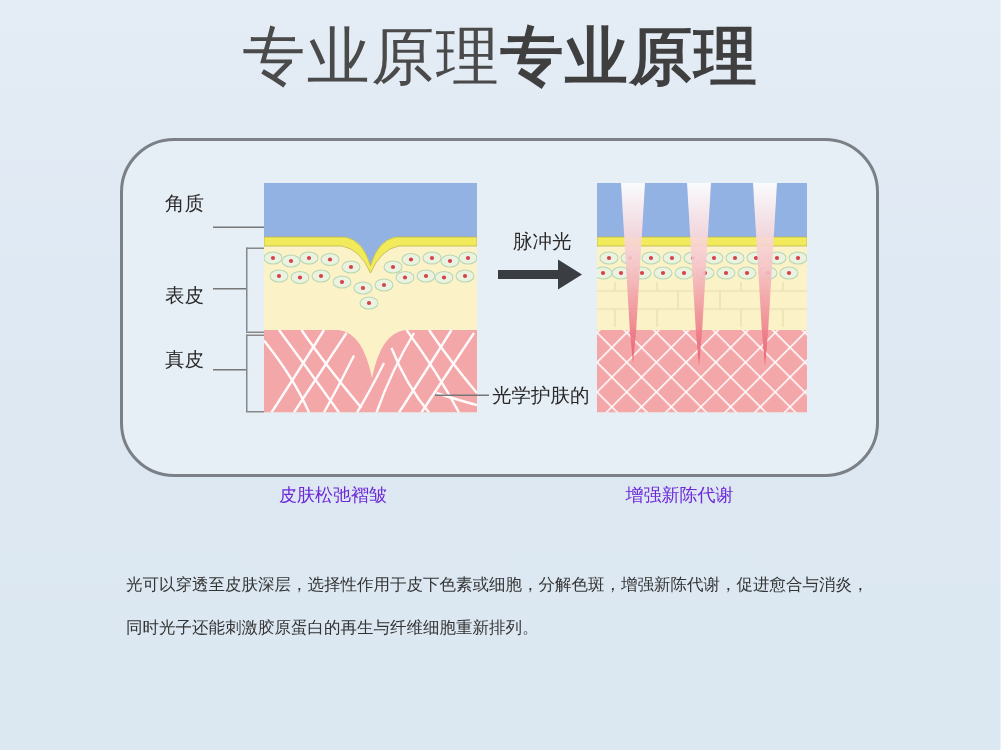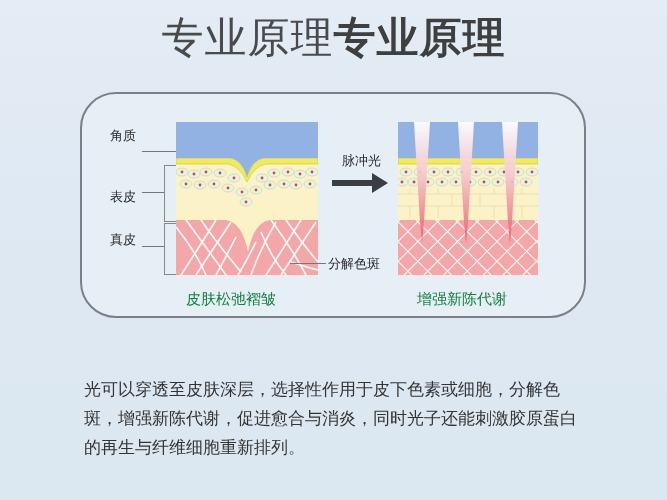--- a/index.html
+++ b/index.html
@@ -16,24 +16,24 @@
   .title .bold { font-weight:bold; color:#3f3f3f; }
   .card {
     position:absolute; left:80px; top:92px; width:506px; height:226px;
     border:2px solid #7b7f86; border-radius:36px; box-sizing:border-box;
     background:#e6eef6;
   }
   .lbl { position:absolute; font-size:13px; color:#2a2a2a; }
   .leader { position:absolute; height:1px; background:#777; }
   .vbr { position:absolute; width:1px; background:#888; }
   .hbr { position:absolute; height:1px; background:#888; }
-  .caption { position:absolute; font-size:15px; color:#15803d; }
+  .caption { position:absolute; font-size:12px; color:#6d28d9;margin-top:32px; }
   .desc {
     position:absolute; left:84px; top:375px; width:500px;
-    font-size:17px; line-height:29px; color:#333;
+    font-size:11px; line-height:29px; color:#333;
   }
   svg { position:absolute; }
 </style>
 </head>
 <body>
 
 <div class="title">
   <span class="light">专业原理</span><span class="bold">专业原理</span>
 </div>
 
@@ -128,21 +128,21 @@
         <circle cx="94" cy="63" r="1.4"></circle>
         <circle cx="108" cy="62" r="1.4"></circle>
       <circle cx="120" cy="63" r="1.4"></circle>
         <circle cx="134" cy="62" r="1.4"></circle>
         <circle cx="70" cy="80" r="1.4"></circle>
     </g>
   </g>
 </svg>
 
 <div class="leader" style="left:290px;top:263px;width:36px;"></div>
-<span class="lbl" style="left:328px;top:255px;">分解色斑</span>
+<span class="lbl" style="left:328px;top:255px;">光学护肤的</span>
 
 <span class="lbl" style="left:342px;top:152px;">脉冲光</span>
 <svg style="left:332px;top:172px;" width="56" height="22" viewBox="0 0 56 22">
   <rect x="0" y="8" width="42" height="6" fill="#3a3d42"></rect>
   <polygon points="40,1 56,11 40,21" fill="#3a3d42"></polygon>
 </svg>
 
 <svg style="left:398px;top:122px;" width="140" height="153" viewBox="0 0 140 153">
   <defs>
     <pattern id="grid" width="14" height="14" patternUnits="userSpaceOnUse" patternTransform="rotate(45)">

